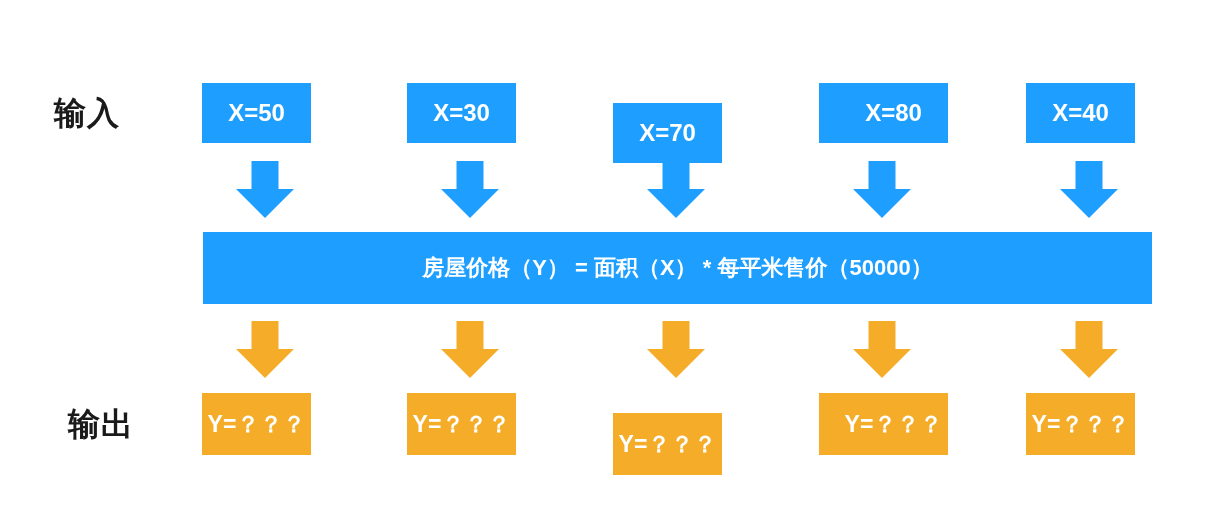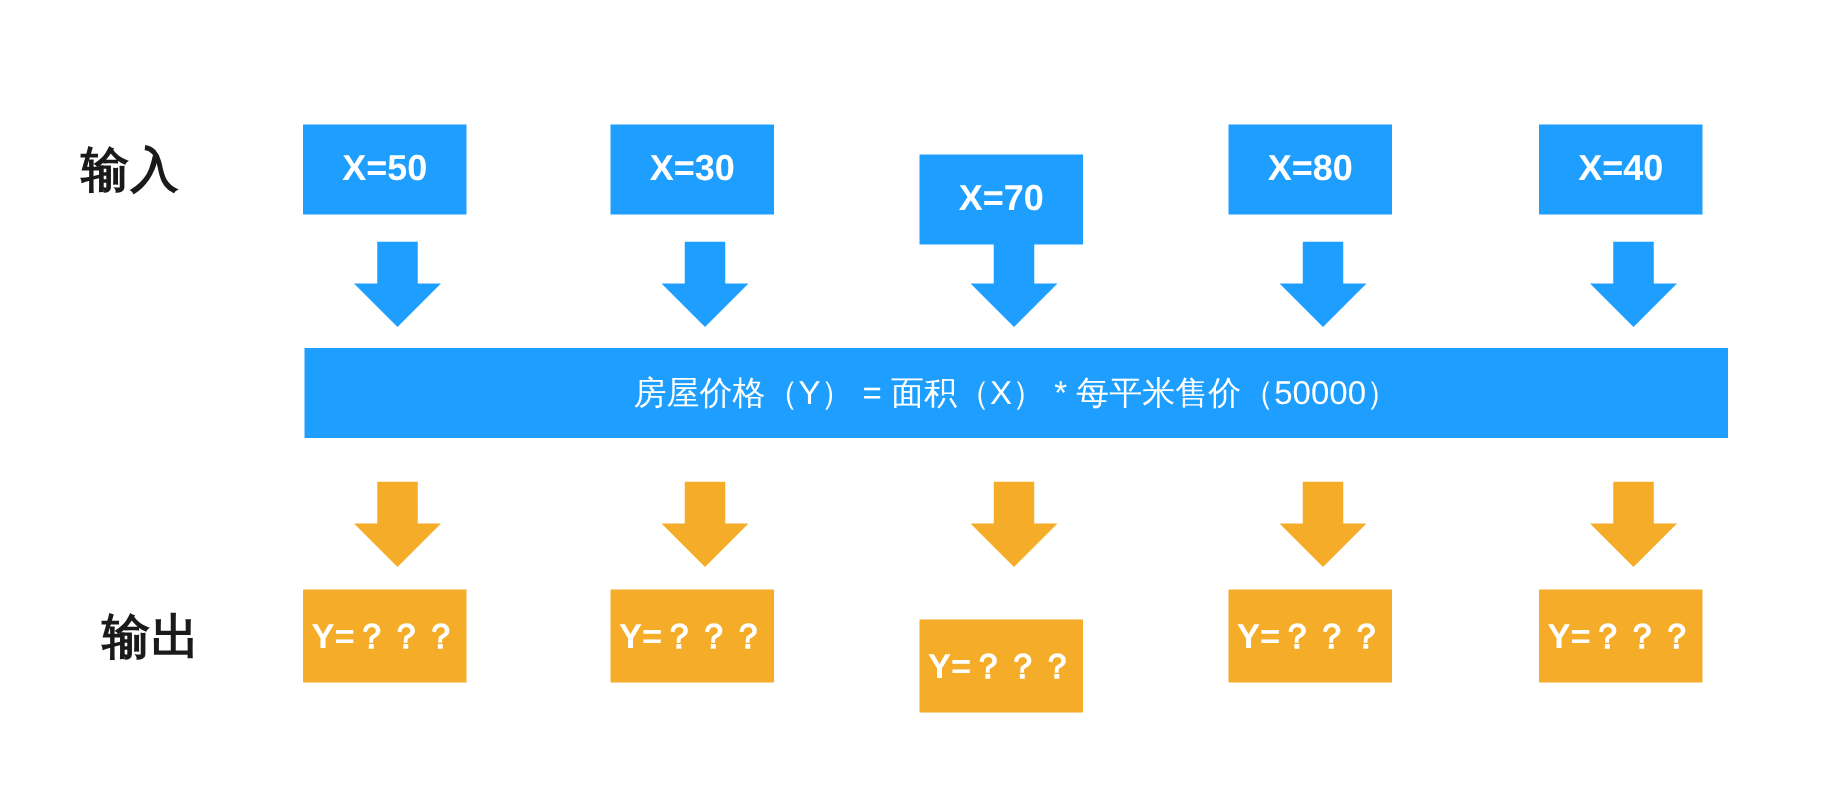--- a/index.html
+++ b/index.html
@@ -41,45 +41,45 @@
     font-size: 24px;
     text-align: center;
     white-space: nowrap;
   }
   .input-box  { top: 83px;  height: 60px; background: var(--blue, #1e9fff); }
   .output-box { top: 393px; height: 62px; background: var(--orange, #f5ac28); font-size: 23px; }
 
   .c0 { left: 202px; }
   .c1 { left: 407px; }
   .c2 { left: 613px; margin-top: 20px; }
-  .c3 { left: 819px; }
+  .c3 { left: 819px; padding-left: 20px; }
   .c4 { left: 1026px; }
 
   .arrow {
     position: absolute;
     width: 58px;
     height: 57px;
   }
   .arrow.blue   { top: 161px; color: var(--blue, #1e9fff); }
   .arrow.orange { top: 321px; color: var(--orange, #f5ac28); }
   .arrow.a0 { left: 236px; }
   .arrow.a1 { left: 441px; }
   .arrow.a2 { left: 647px; }
   .arrow.a3 { left: 853px; }
   .arrow.a4 { left: 1060px; }
 
   .model-bar {
     position: absolute;
     left: 203px;
     top: 232px;
     width: 949px;
-    height: 60px;
+    height: 72px;
     background: var(--blue, #1e9fff);
     color: var(--boxtext, #ffffff);
-    font-weight: 400;
+    font-weight: 700;
     font-size: 22px;
     display: flex;
     align-items: center;
     justify-content: center;
     text-align: center;
     white-space: nowrap;
   }
 </style>
 </head>
 <body>

